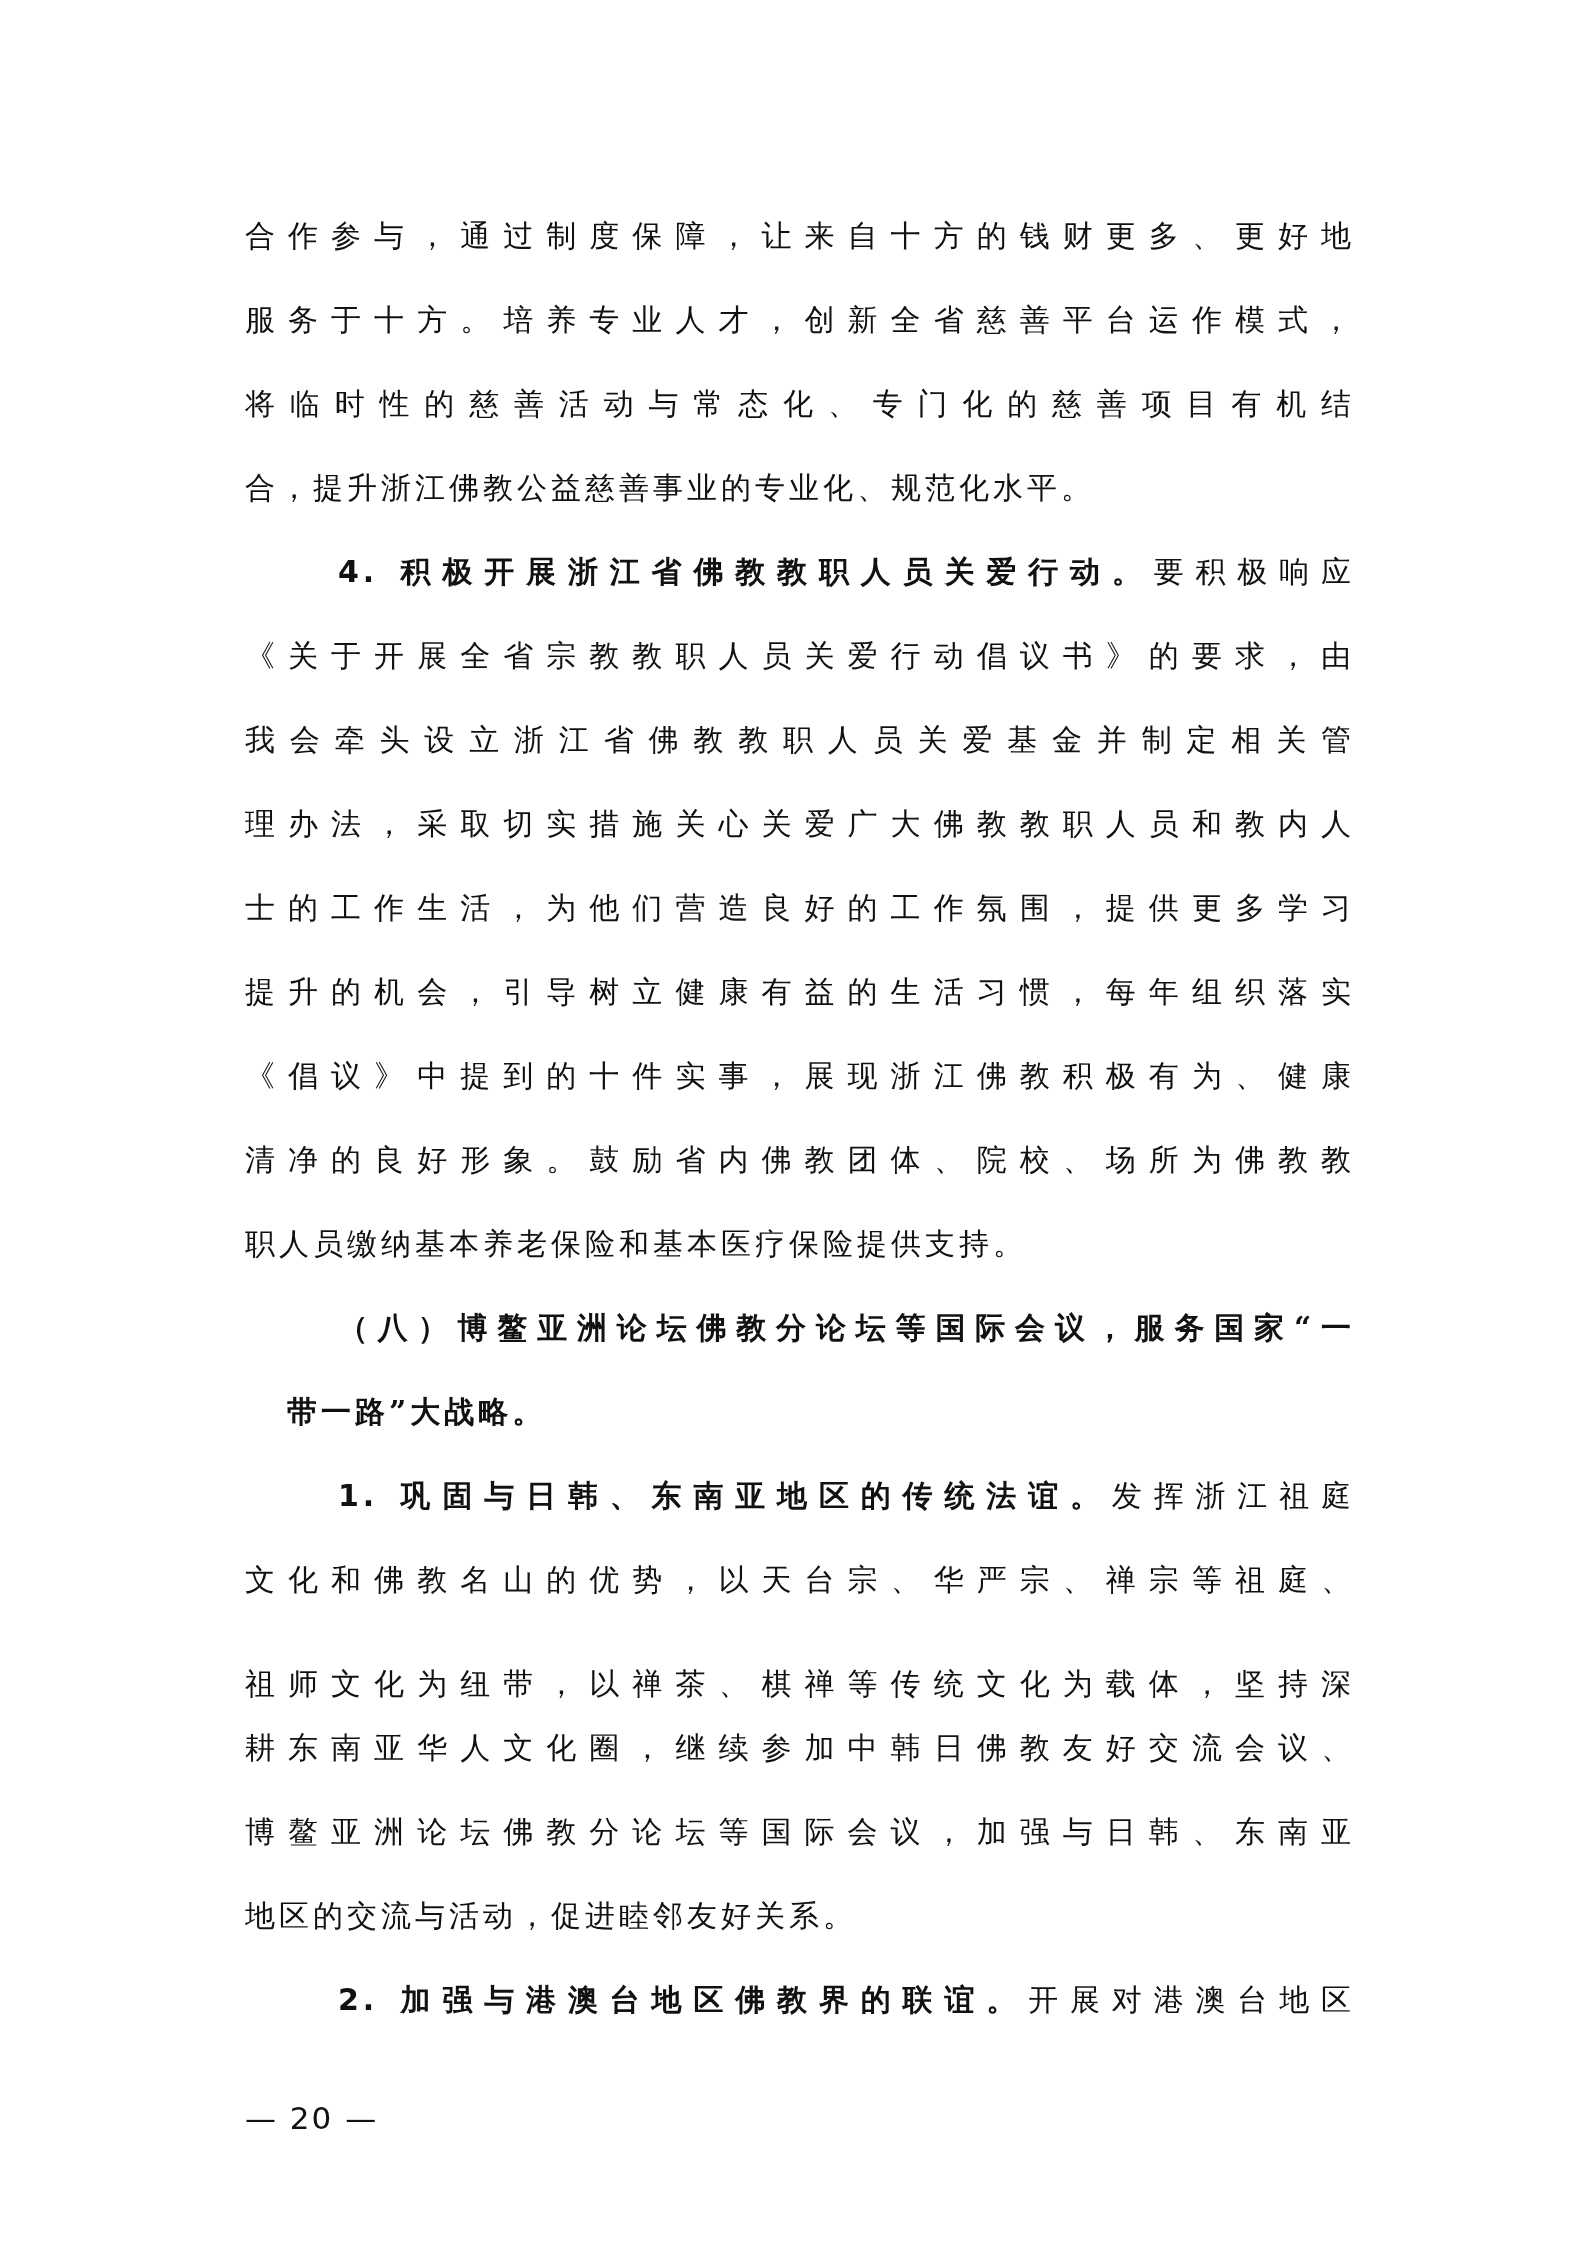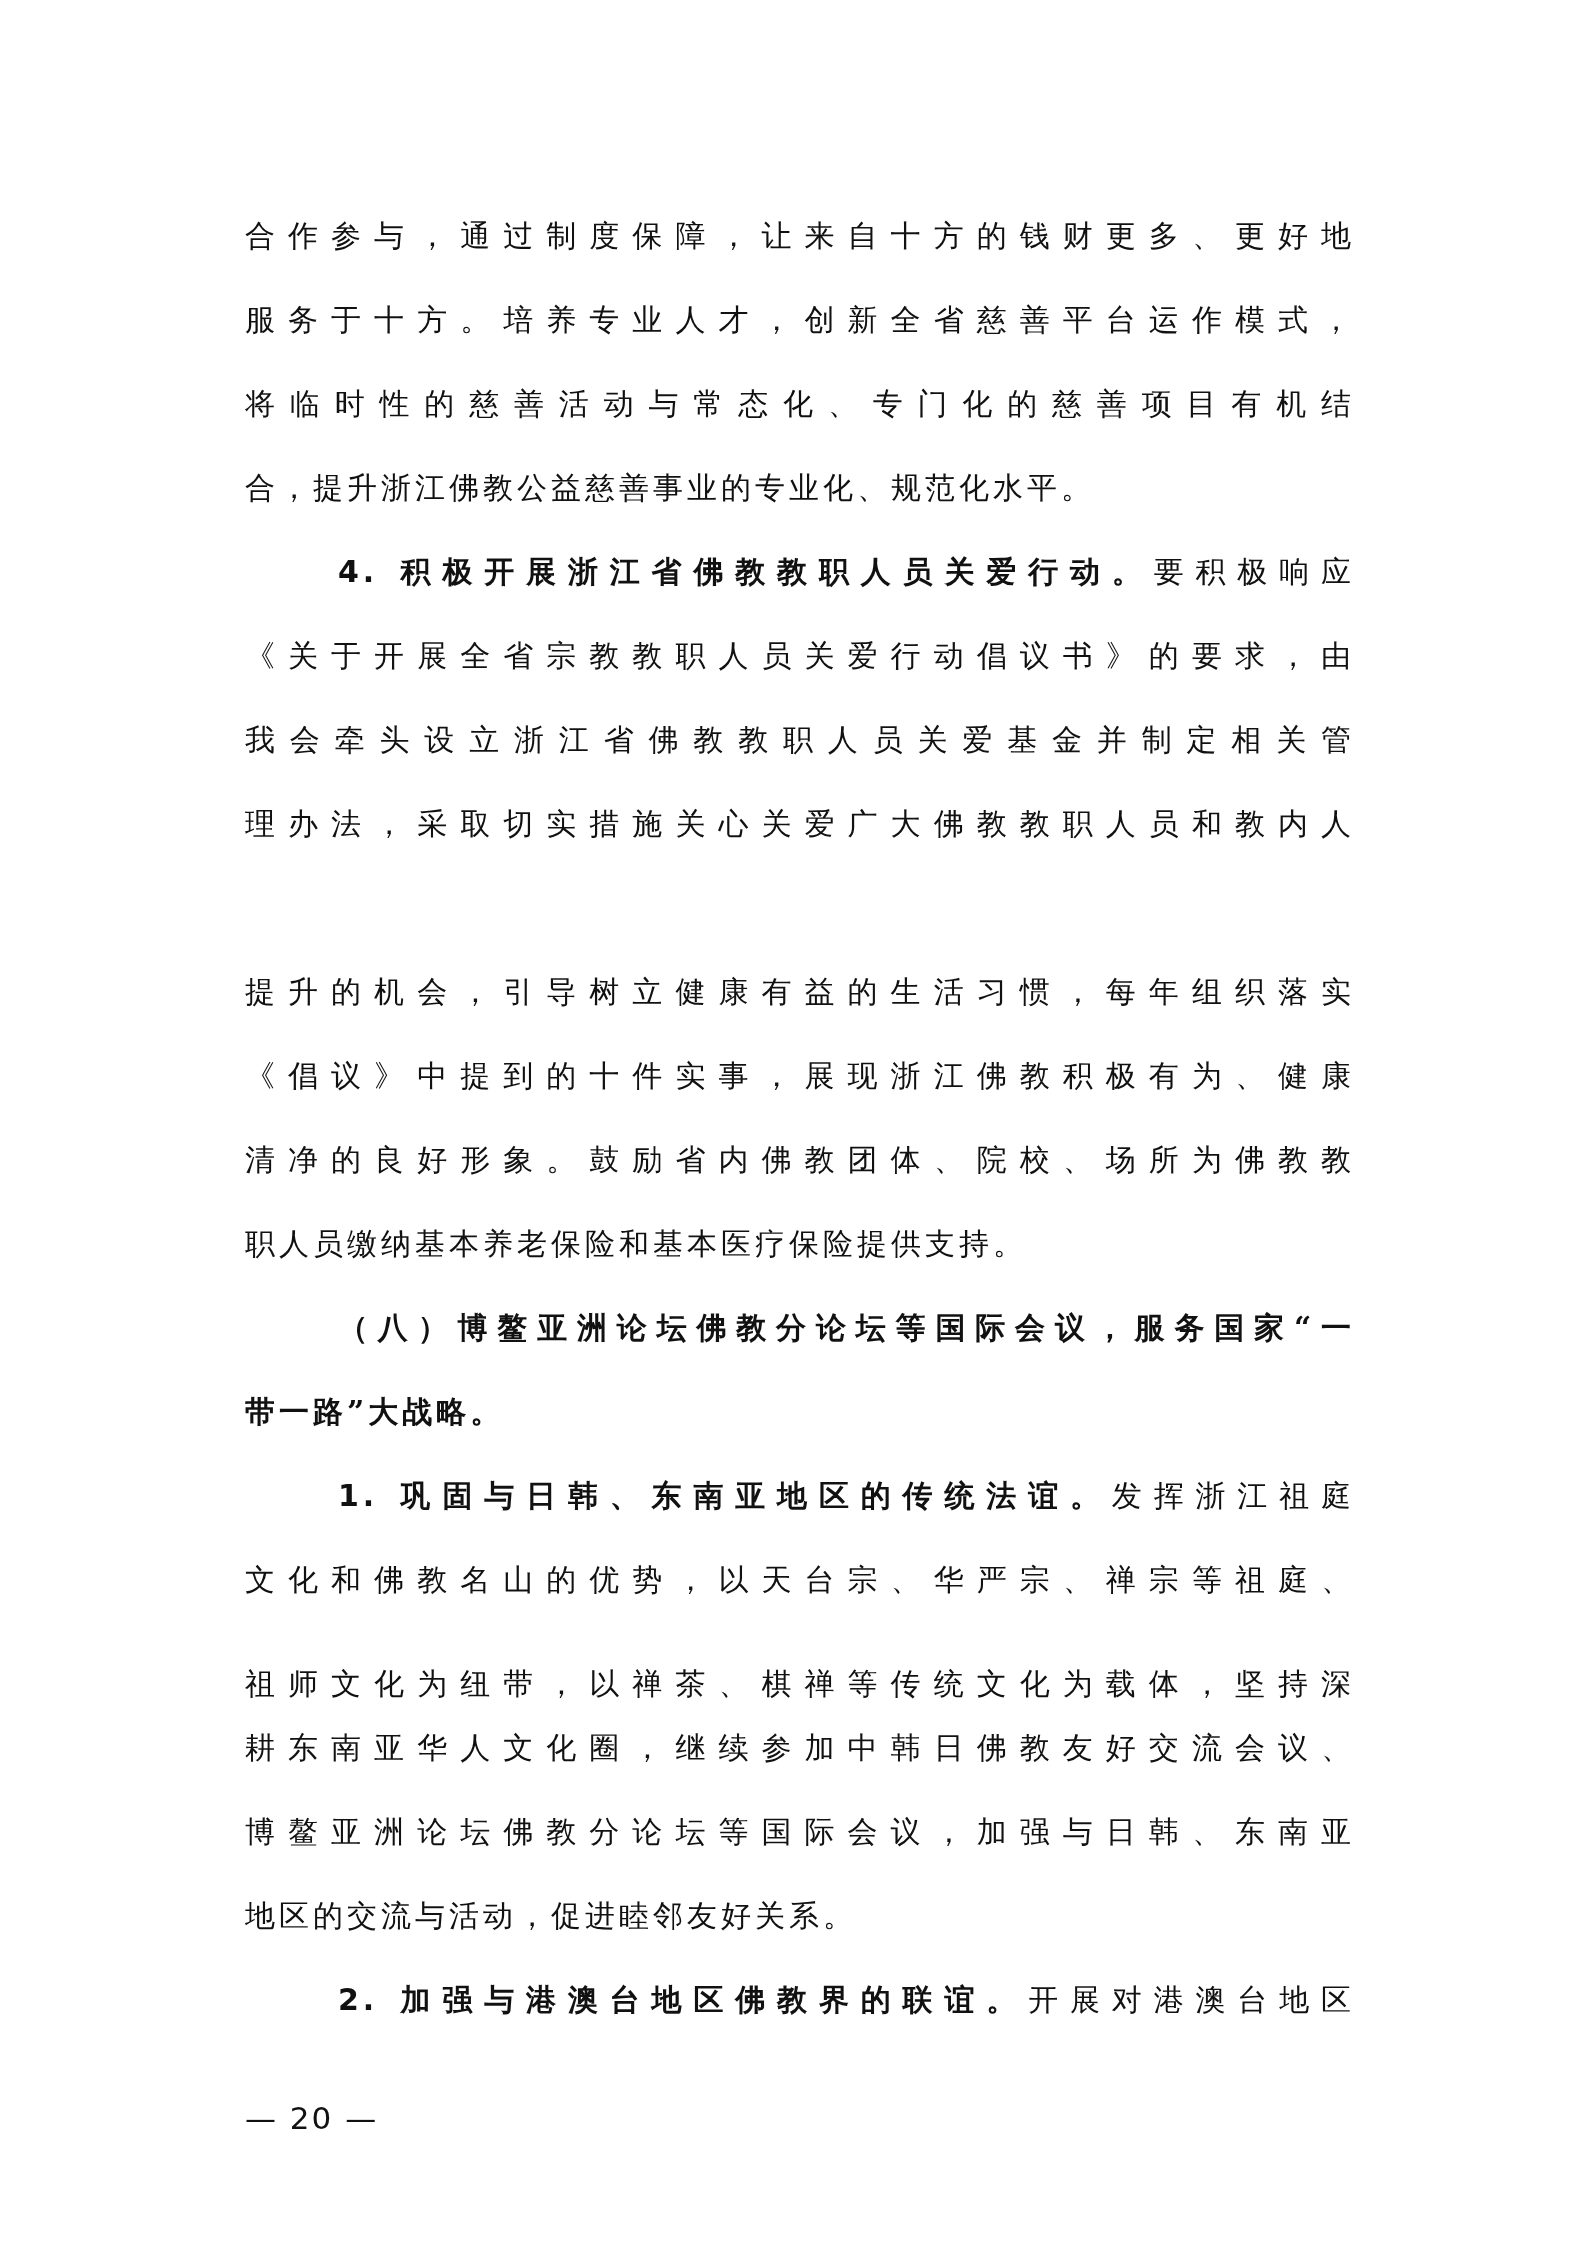--- a/index.html
+++ b/index.html
@@ -67,27 +67,28 @@
   <div class="line justify" style="top:290px;">服务于十方。培养专业人才，创新全省慈善平台运作模式，</div>
   <div class="line justify" style="top:374px;">将临时性的慈善活动与常态化、专门化的慈善项目有机结</div>
   <div class="line" style="top:458px;">合，提升浙江佛教公益慈善事业的专业化、规范化水平。</div>
 
   <div class="line indent justify" style="top:542px;">
     <span class="heading-bold">4. 积极开展浙江省佛教教职人员关爱行动。</span><span>要积极响应</span>
   </div>
   <div class="line justify" style="top:626px;">《关于开展全省宗教教职人员关爱行动倡议书》的要求，由</div>
   <div class="line justify" style="top:710px;">我会牵头设立浙江省佛教教职人员关爱基金并制定相关管</div>
   <div class="line justify" style="top:794px;">理办法，采取切实措施关心关爱广大佛教教职人员和教内人</div>
+  <div class="line justify" style="top:878px;">士的工作生活，为他们营造良好的工作氛围，提供更多学习</div>
   <div class="line justify" style="top:962px;">提升的机会，引导树立健康有益的生活习惯，每年组织落实</div>
   <div class="line justify" style="top:1046px;">《倡议》中提到的十件实事，展现浙江佛教积极有为、健康</div>
   <div class="line justify" style="top:1130px;">清净的良好形象。鼓励省内佛教团体、院校、场所为佛教教</div>
   <div class="line" style="top:1214px;">职人员缴纳基本养老保险和基本医疗保险提供支持。</div>
 
   <div class="line indent justify sub-heading" style="top:1298px;">（八）博鳌亚洲论坛佛教分论坛等国际会议，服务国家“一</div>
-  <div class="line sub-heading" style="top:1382px;">带一路”大战略。</div>
+  <div class="line sub-heading" style="top:1382px;margin-left:42px;">带一路”大战略。</div>
 
   <div class="line indent justify" style="top:1466px;">
     <span class="heading-bold">1. 巩固与日韩、东南亚地区的传统法谊。</span><span>发挥浙江祖庭</span>
   </div>
   <div class="line justify" style="top:1550px;">文化和佛教名山的优势，以天台宗、华严宗、禅宗等祖庭、</div>
   <div class="line justify" style="top:1634px;margin-top:20px;">祖师文化为纽带，以禅茶、棋禅等传统文化为载体，坚持深</div>
   <div class="line justify" style="top:1718px;">耕东南亚华人文化圈，继续参加中韩日佛教友好交流会议、</div>
   <div class="line justify" style="top:1802px;">博鳌亚洲论坛佛教分论坛等国际会议，加强与日韩、东南亚</div>
   <div class="line" style="top:1886px;">地区的交流与活动，促进睦邻友好关系。</div>
 

